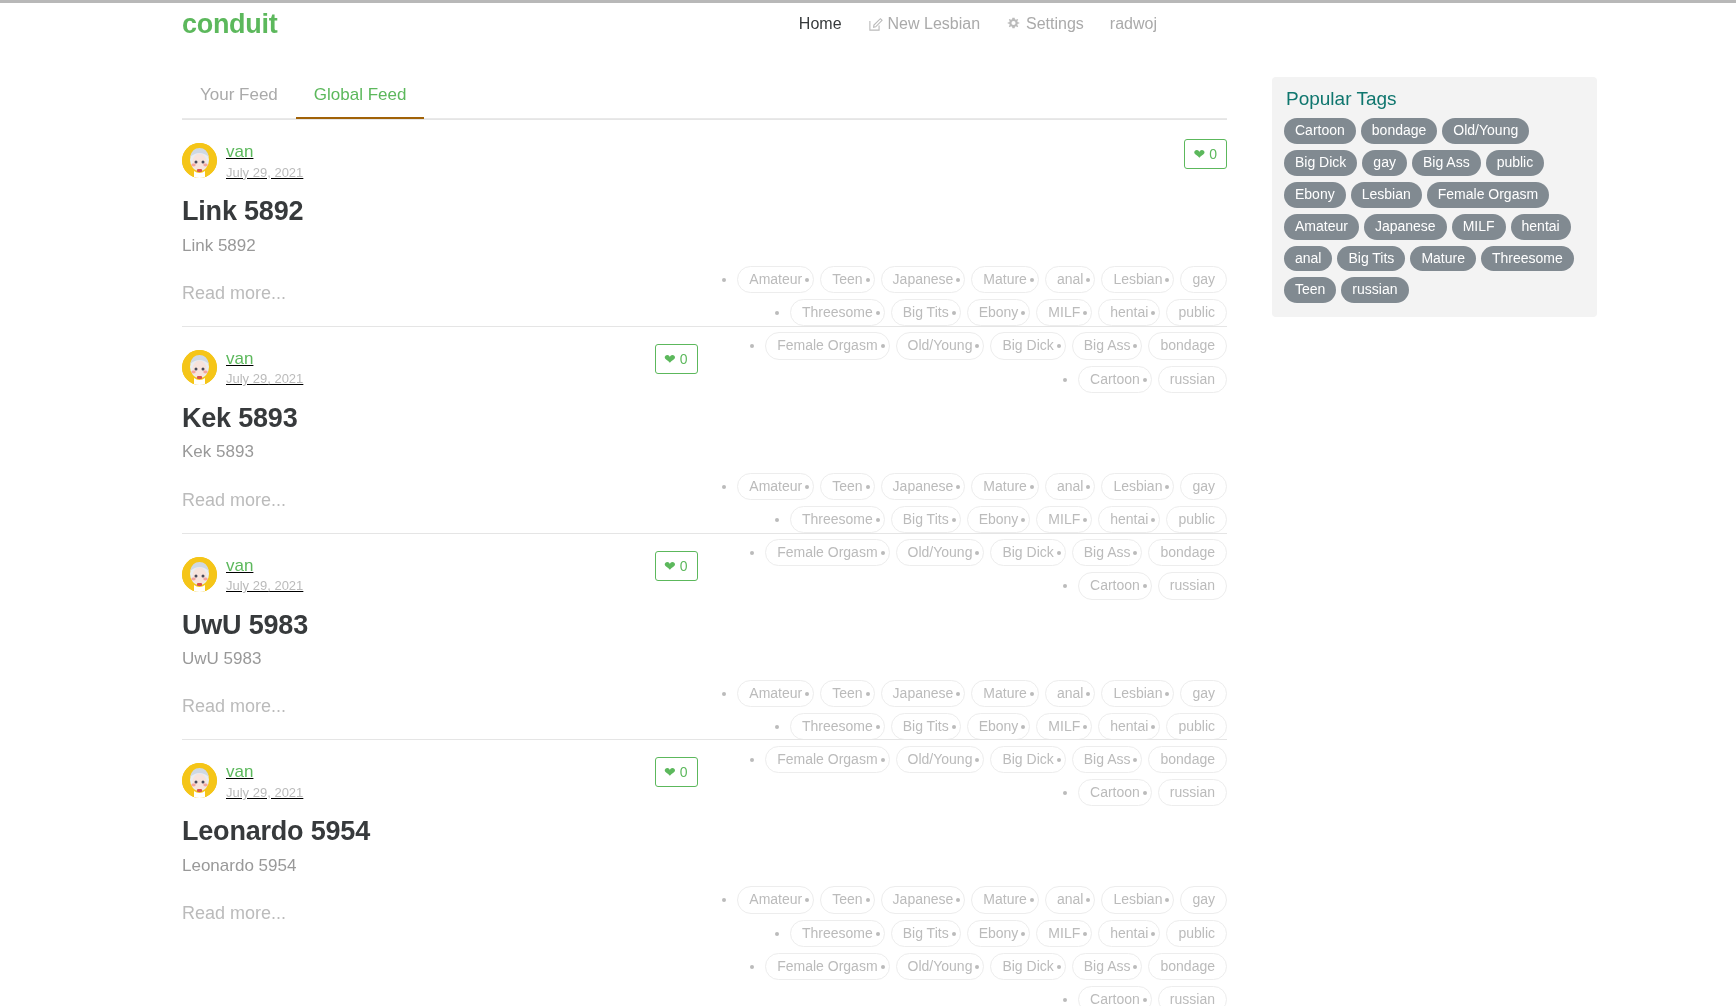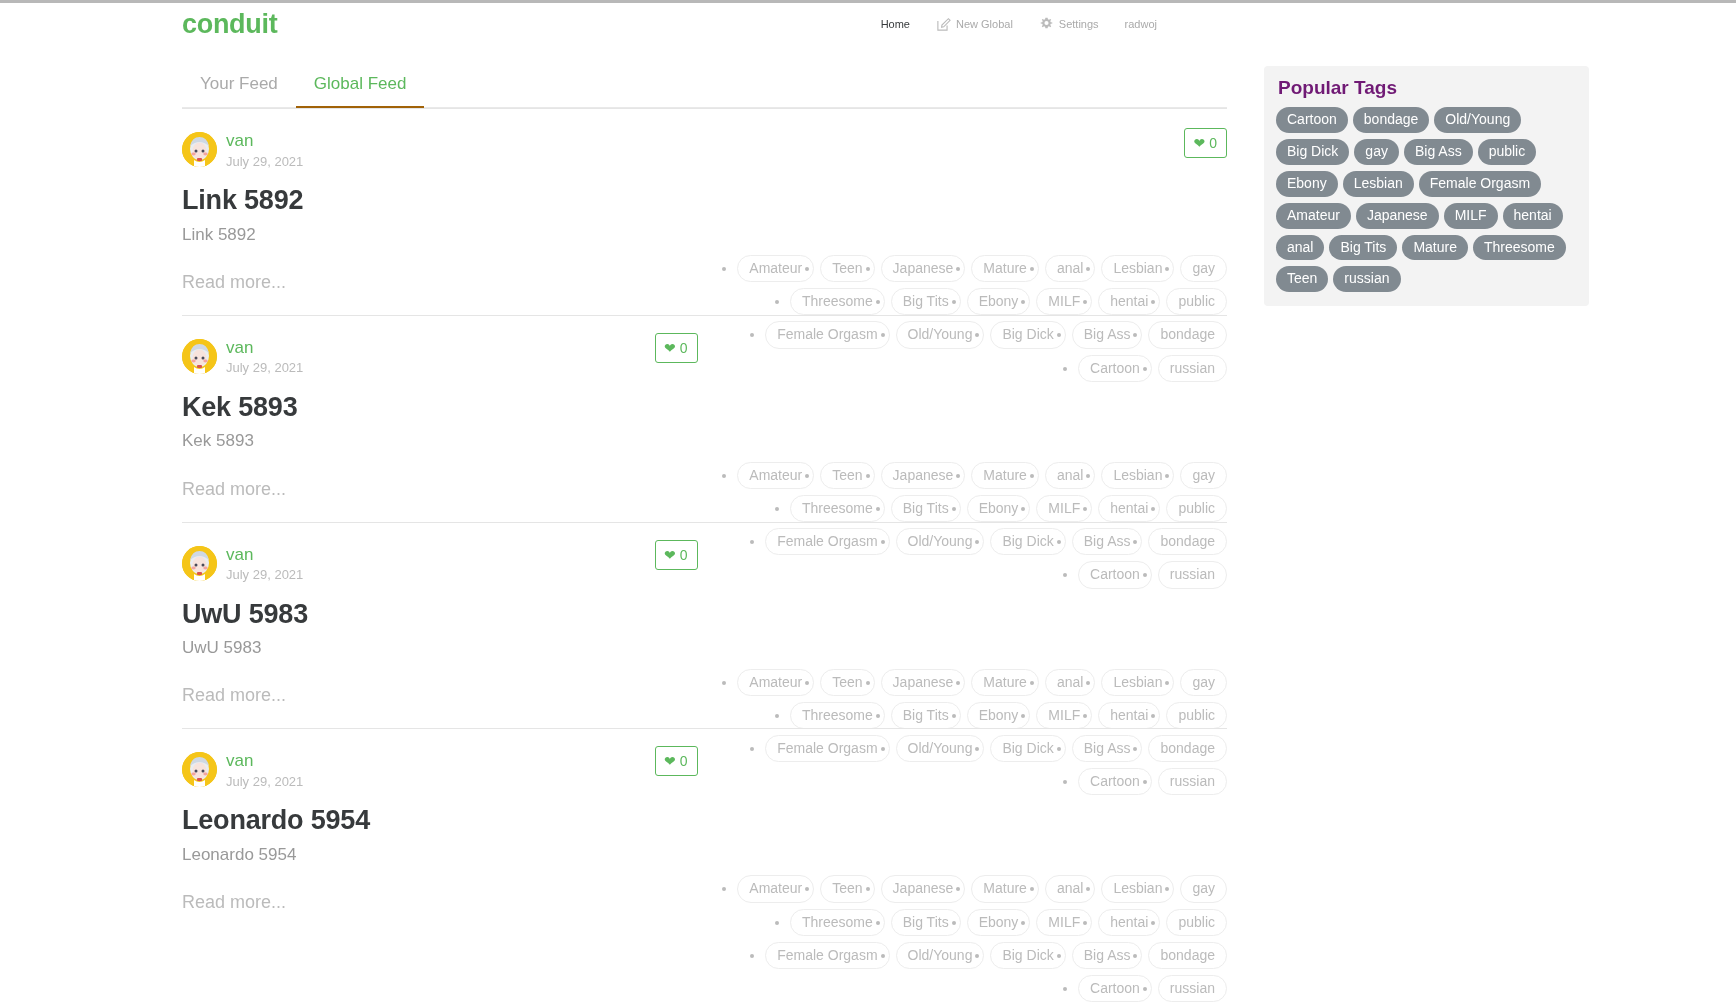--- a/index.html
+++ b/index.html
@@ -36,42 +36,42 @@
     text-decoration: none;
     line-height: 1;
   }
   .nav-links {
     display: flex;
     align-items: center;
     gap: 26px;
   }
   .nav-link {
     color: #aaaaaa;
-    font-size: 11px;
+    font-size: 16px;
     text-decoration: none;
     display: inline-flex;
     align-items: center;
     gap: 5px;
     white-space: nowrap;
   }
   .nav-link.active { color: #373a3c; }
   .nav-icon {
     display: inline-block;
     width: 15px; height: 15px;
     position: relative;
     flex: none;
   }
   .nav-icon svg { display: block; width: 15px; height: 15px; }
 
   
   .container {
     display: flex;
     padding: 0 182px 0 182px;
-    gap: 0;
-    margin-top: 21px;
+    gap: 8px;
+    margin-top: 32px;
     align-items: flex-start;
   }
   .feed-col {
     width: 1045px;
     flex: none;
   }
   .side-col {
     width: 325px;
     flex: none;
     margin-left: 37px;
@@ -120,20 +120,21 @@
     overflow: hidden;
     background: #f1c40f;
     position: relative;
   }
   .avatar svg { display: block; }
   .meta-info {
     display: flex;
     flex-direction: column;
     margin-left: 9px;
     line-height: 1;
+    text-decoration: underline;
   }
   .author {
     color: #5cb85c;
     font-size: 17px;
     text-decoration: none;
     line-height: 1.1;
   }
   .date {
     color: #bbbbbb;
     font-size: 13px;
@@ -206,23 +207,23 @@
   }
 
   
   .sidebar {
     background: #f3f3f3;
     border-radius: 4px;
     padding: 8px 12px 14px 12px;
   }
   .sidebar-title {
     font-size: 19px;
-    color: #701a75;
+    color: #0f766e;
     margin: 3px 0 8px 2px;
-    font-weight: bold;
+    font-weight: normal;
   }
   .tag-cloud {
     display: flex;
     flex-wrap: wrap;
     gap: 6px 5px;
   }
   .tag-pill {
     background: #818a91;
     color: #ffffff;
     border-radius: 13px;
@@ -249,21 +250,21 @@
         <span>Home</span>
       </a>
 
       <a class="nav-link" href="#">
         <span class="nav-icon">
           <svg viewBox="0 0 16 16" fill="none" stroke="#bbbbbb" stroke-width="1.2">
             <path d="M2 4.2 L2 14 L11.8 14 L11.8 9"></path>
             <path d="M6 11 L6.3 8.6 L13.2 1.8 L15 3.6 L8.2 10.5 Z" fill="none"></path>
           </svg>
         </span>
-        <span>New Global</span>
+        <span>New Lesbian</span>
       </a>
 
       <a class="nav-link" href="#">
         <span class="nav-icon">
           <svg viewBox="0 0 16 16" fill="#bbbbbb">
             <path d="M8 0.8 L9.2 0.8 L9.5 2.5 L10.7 3 L12.1 2 L13 2.9 L12 4.3 L12.5 5.5 L14.2 5.8 L14.2 7 L12.5 7.3 L12 8.5 L13 9.9 L12.1 10.8 L10.7 9.8 L9.5 10.3 L9.2 12 L8 12 L6.8 12 L6.5 10.3 L5.3 9.8 L3.9 10.8 L3 9.9 L4 8.5 L3.5 7.3 L1.8 7 L1.8 5.8 L3.5 5.5 L4 4.3 L3 2.9 L3.9 2 L5.3 3 L6.5 2.5 L6.8 0.8 Z"></path>
             <circle cx="8" cy="6.4" r="2.2" fill="#ffffff"></circle>
           </svg>
         </span>
         <span>Settings</span>

